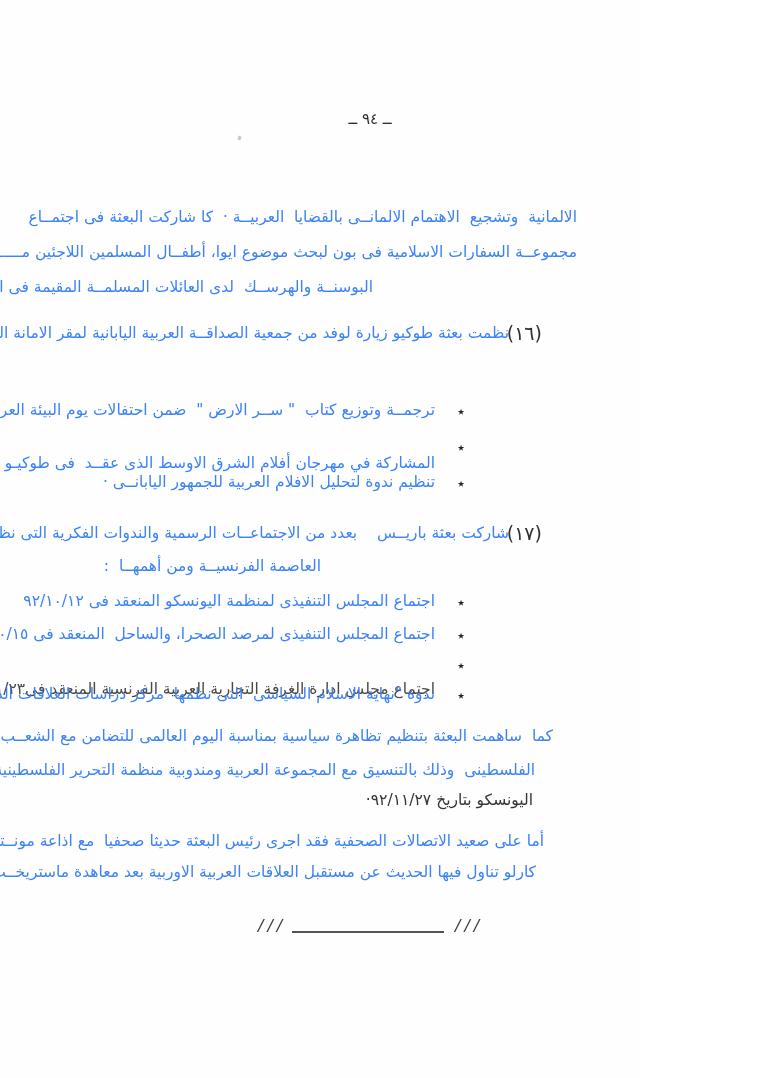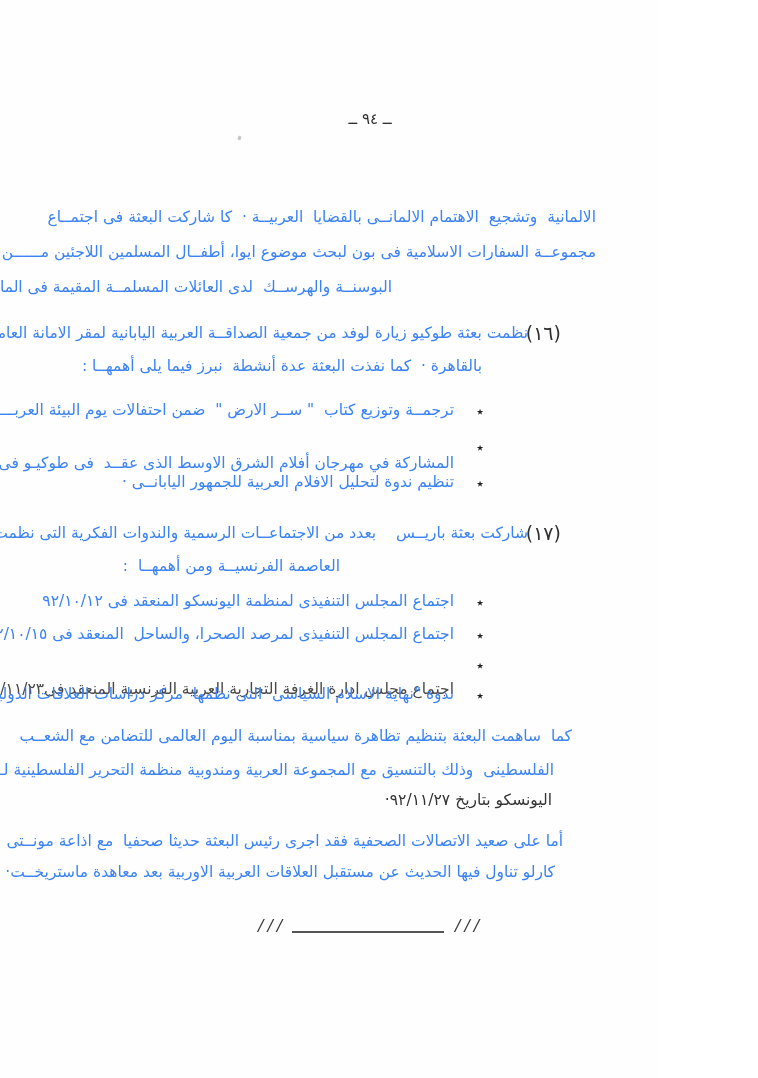--- a/index.html
+++ b/index.html
@@ -8,21 +8,20 @@
     background: #ffffff;
   }
   .page {
     position: relative;
     width: 639px;
     height: 1078px;
     background: #fefefe;
     overflow: hidden;
     font-family: "DejaVu Sans", sans-serif;
     color: #333333;
-    padding-left: 19px;
   }
   .line {
     position: absolute;
     direction: rtl;
     unicode-bidi: embed;
     white-space: nowrap;
     font-size: 15.5px;
     line-height: 22px;
     color: #3b82f6;
     letter-spacing: 0px;
@@ -91,21 +90,20 @@
 
   <div class="page-number">ــ ٩٤ ــ</div>
   <div class="speck" style="top:136px; left:238px;"></div>
 
   <div class="line" style="top:206px; right:62px;">الالمانية &nbsp;وتشجيع &nbsp;الاهتمام الالمانــى بالقضايا &nbsp;العربيــة · &nbsp;كا شاركت البعثة فى اجتمــاع</div>
   <div class="line" style="top:276px; right:266px;">البوسنــة والهرســك &nbsp;لدى العائلات المسلمــة المقيمة فى المانيــا ·</div>
   <div class="line" style="top:241px; right:62px;">مجموعــة السفارات الاسلامية فى بون لبحث موضوع ايوا، أطفــال المسلمين اللاجئين مــــــن</div>
 
   <div class="marker" style="top:322px; right:97px;">(١٦)</div>
   <div class="line" style="top:322px; right:130px;">نظمت بعثة طوكيو زيارة لوفد من جمعية الصداقــة العربية اليابانية لمقر الامانة العامــــة</div>
-  <div class="line" style="top:355px; right:176px;">بالقاهرة · &nbsp;كما نفذت البعثة عدة أنشطة &nbsp;نبرز فيما يلى أهمهــا :</div>
 
   <div class="bullet-mark" style="top:404px; right:174px;">٭</div>
   <div class="line" style="top:399px; right:204px;">ترجمــة وتوزيع كتاب &nbsp;" ســر الارض " &nbsp;ضمن احتفالات يوم البيئة العربــــــــى</div>
 
   <div class="bullet-mark" style="top:440px; right:174px;">٭</div>
   <div class="line" style="top:435px; right:204px;margin-top:17px;">المشاركة في مهرجان أفلام الشرق الاوسط الذى عقــد &nbsp;فى طوكيـو فى &nbsp;٩٢/١٠/٢٣</div>
 
   <div class="bullet-mark" style="top:476px; right:174px;">٭</div>
   <div class="line" style="top:471px; right:204px;">تنظيم ندوة لتحليل الافلام العربية للجمهور اليابانــى ·</div>
 

